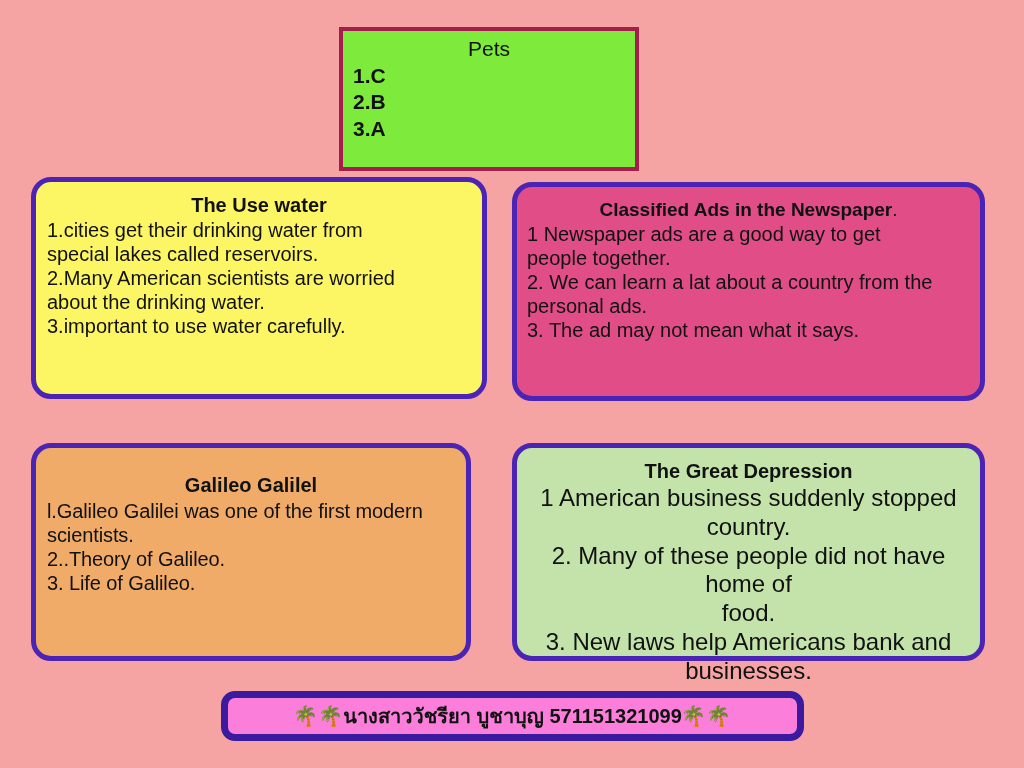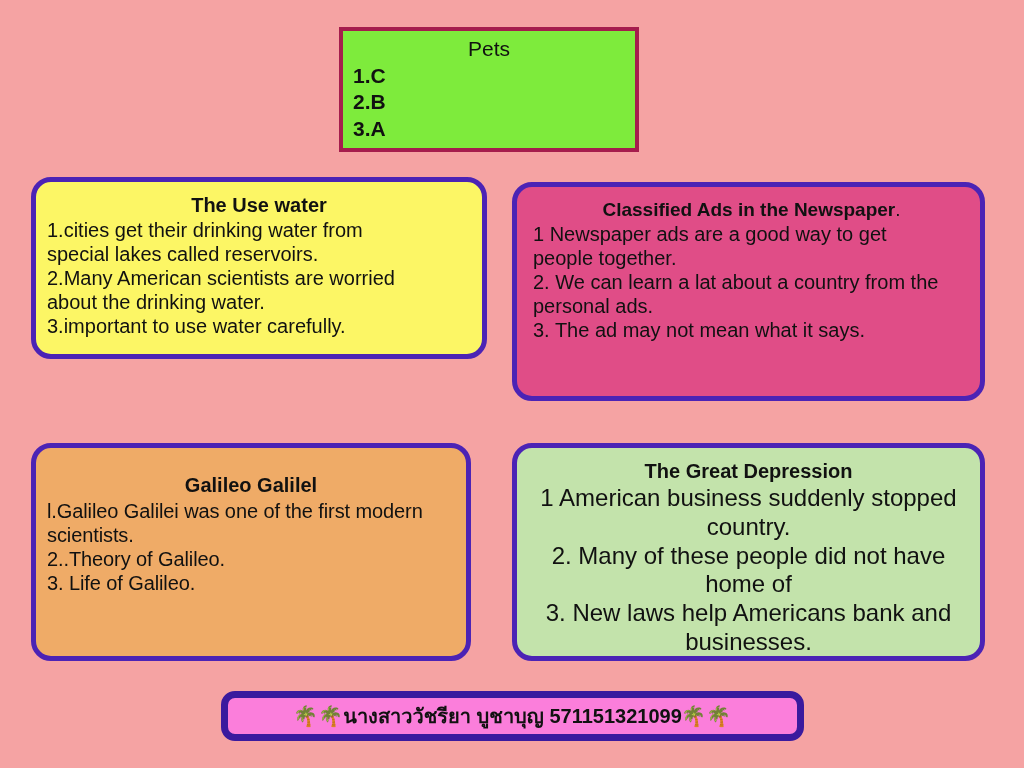--- a/index.html
+++ b/index.html
@@ -36,21 +36,21 @@
   .card-line {
     text-align: left;
     line-height: 1.20;
   }
 
   
   .pets-card {
     left: 339px;
     top: 27px;
     width: 300px;
-    height: 125px;
+    height: 144px;
     background: #7eeb3c;
     border: 4px solid #a51d4d;
     border-radius: 0;
     padding: 6px 10px 0 10px;
   }
   .pets-card .card-title {
     font-weight: normal;
     font-size: 21px;
     margin-bottom: 2px;
   }
@@ -63,40 +63,40 @@
   
   .round-card {
     border: 5px solid #4b23b5;
     border-radius: 20px;
   }
 
   .water-card {
     left: 31px;
     top: 177px;
     width: 456px;
-    height: 182px;
+    height: 222px;
     background: #fcf665;
     padding: 12px 11px 0 11px;
   }
   .water-card .card-title {
     font-size: 20px;
     margin-bottom: 1px;
   }
   .water-card .card-line {
     font-size: 20px;
     font-weight: normal;
   }
 
   .ads-card {
     left: 512px;
     top: 182px;
     width: 473px;
     height: 219px;
     background: #e04d87;
-    padding: 12px 10px 0 16px;
+    padding: 12px 10px 0 10px;
   }
   .ads-card .card-title {
     font-size: 19px;
     margin-bottom: 1px;
   }
   .ads-card .card-title .thin {
     font-weight: normal;
   }
   .ads-card .card-line {
     font-size: 20px;
@@ -201,20 +201,21 @@
     <div class="card-line">scientists.</div>
     <div class="card-line">2..Theory of Galileo.</div>
     <div class="card-line">3. Life of Galileo.</div>
   </div>
 
   <div class="card round-card depression-card">
     <div class="card-title">The Great Depression</div>
     <div class="card-line"> 1 American business suddenly stopped</div>
     <div class="card-line">country.</div>
     <div class="card-line"> 2. Many of these people did not have home of</div>
+    <div class="card-line">food.</div>
     <div class="card-line"> 3. New laws help Americans bank and</div>
     <div class="card-line">businesses.</div>
   </div>
 
   <div class="card footer-card">
     <span class="palm">🌴🌴</span>
       <span class="footer-text">นางสาววัชรียา  บูชาบุญ 571151321099</span>
       <span class="palm">🌴🌴</span>
   </div>
 

